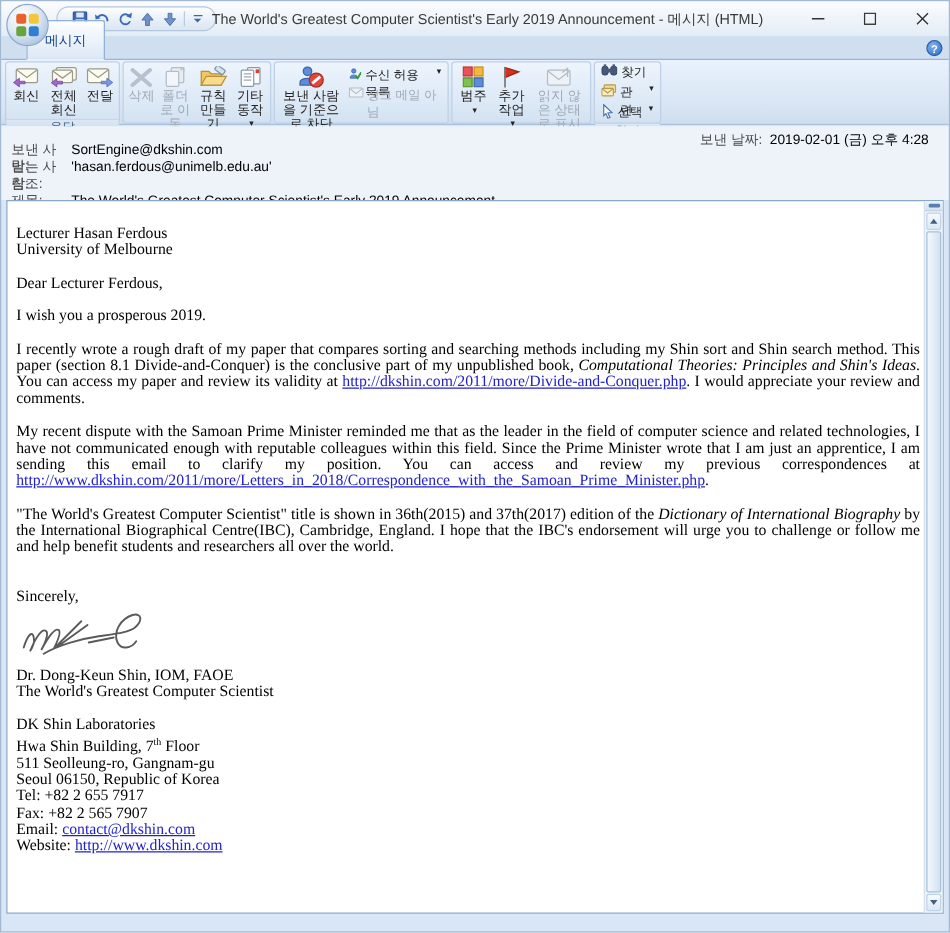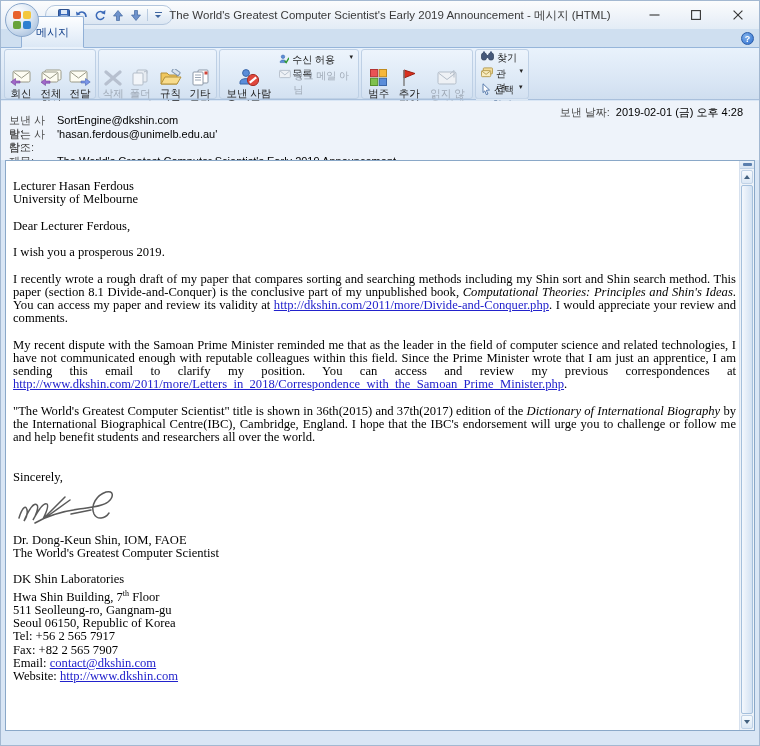--- a/index.html
+++ b/index.html
@@ -48,21 +48,21 @@
   .rgc { flex:1; display:flex; align-items:flex-start; padding:1px 2px 0 2px; }
   .rcap { height:13px; display:flex; align-items:center; justify-content:center; font-size:10px; color:#3e618f;
     background:linear-gradient(#dbe7f4,#cbdaec); border-top:1px solid #c6d6e9; border-radius:0 0 2px 2px; position:relative; }
   .launcher { position:absolute; right:2px; bottom:2px; width:8px; height:8px; }
   .launcher::before { content:""; position:absolute; left:0; top:0; width:4px; height:4px;
     border-left:1px solid #6f8fb5; border-top:1px solid #6f8fb5; }
   .launcher::after { content:""; position:absolute; right:1px; bottom:1px; width:0; height:0;
     border-left:4px solid transparent; border-top:4px solid transparent; border-right:4px solid #6f8fb5;
     transform:rotate(90deg); }
   .rbtn { display:flex; flex-direction:column; align-items:center; justify-content:flex-start;
-    font-size:10.5px; line-height:11px; text-align:center; color:#222; padding:17px 1px; border-radius:2px; }
+    font-size:10.5px; line-height:11px; text-align:center; color:#222; padding:1px 1px; border-radius:2px; }
   .ricon { height:19px; display:flex; align-items:center; justify-content:center; margin-bottom:1px; }
   .scol { display:flex; flex-direction:column; gap:1px; margin-top:2px; }
   .srow { display:flex; align-items:flex-start; gap:3px; font-size:10px; color:#222; height:15px; padding:0 3px; border-radius:2px; }
   .dis { color:#9fa9b6 !important; }
   .dd::after { content:"\25BE"; font-size:7px; color:inherit; margin-left:2px; vertical-align:1px; }
   .ddl::after { content:"\25BE"; font-size:7px; color:inherit; margin-left:2px; }
 
   
   .mailhead { position:absolute; top:100px; left:0; right:0; height:59px; background:#eef3fa; padding:13px 8px 0 8px; font-size:11px; }
   .hrow { display:flex; height:13.5px; line-height:13px; }
@@ -418,21 +418,21 @@
       <path d="M6,32 C9,22 13,18 14,24 C15,28 13,32 11,35 C16,23 21,16 24,19 C26,21 23,29 20,34 C26,23 31,16 34,18 C36,20 33,27 30,33 L52,11 M32,32 L57,14 M22,37 C34,30 52,25 66,23 C80,21 90,20 95,16 C101,11 101,4 93,6 C84,9 77,19 81,28 C84,34 92,33 96,27 M58,28 L78,24" fill="none" stroke="#5a5a5a" stroke-width="1.5" stroke-linecap="round"></path>
     </svg>
   </div>
 <div class="line"><span>Dr. Dong-Keun Shin, IOM, FAOE</span></div>
         <div class="line"><span>The World's Greatest Computer Scientist</span></div>
         <div class="blank-line"></div>
         <div class="line"><span>DK Shin Laboratories</span></div>
         <div class="line"><span>Hwa Shin Building, 7</span><span class="run-sup">th</span><span> Floor</span></div>
         <div class="line"><span>511 Seolleung-ro, Gangnam-gu</span></div>
         <div class="line"><span>Seoul 06150, Republic of Korea</span></div>
-        <div class="line"><span>Tel: +56 2 565 7917</span></div>
+        <div class="line"><span>Tel: +82 2 655 7917</span></div>
         <div class="line"><span>Fax: +82 2 565 7907</span></div>
         <div class="line"><span>Email: </span><a class="run-a">contact@dkshin.com</a></div>
         <div class="line"><span>Website: </span><a class="run-a">http://www.dkshin.com</a></div>
       </div>
     <div class="vscroll">
       <div class="split">
           <i></i>
         </div>
       <div class="sbtn">
           <span class="tri-up"></span>

